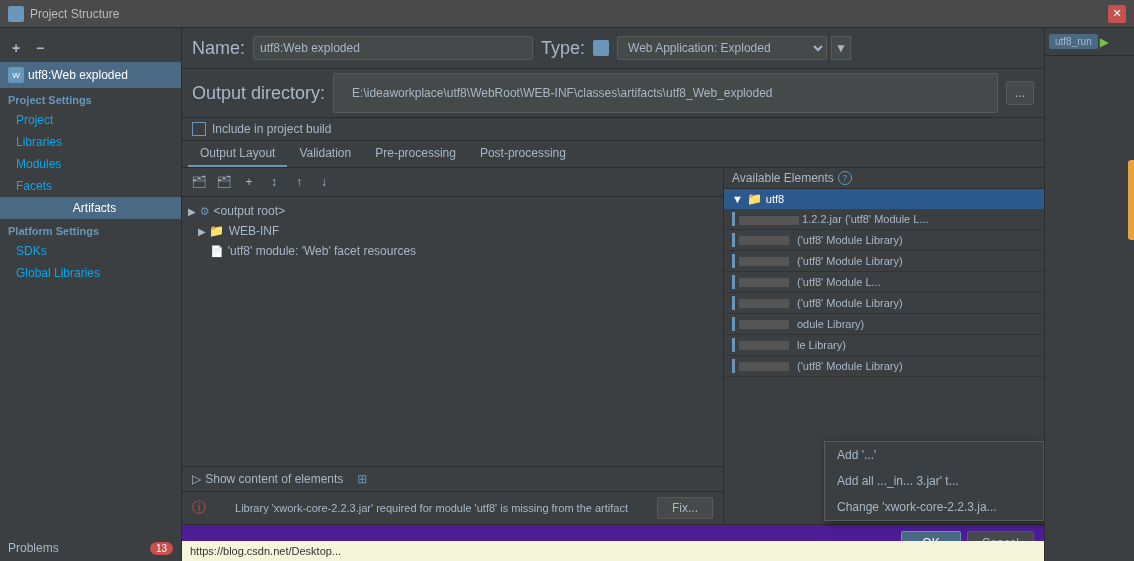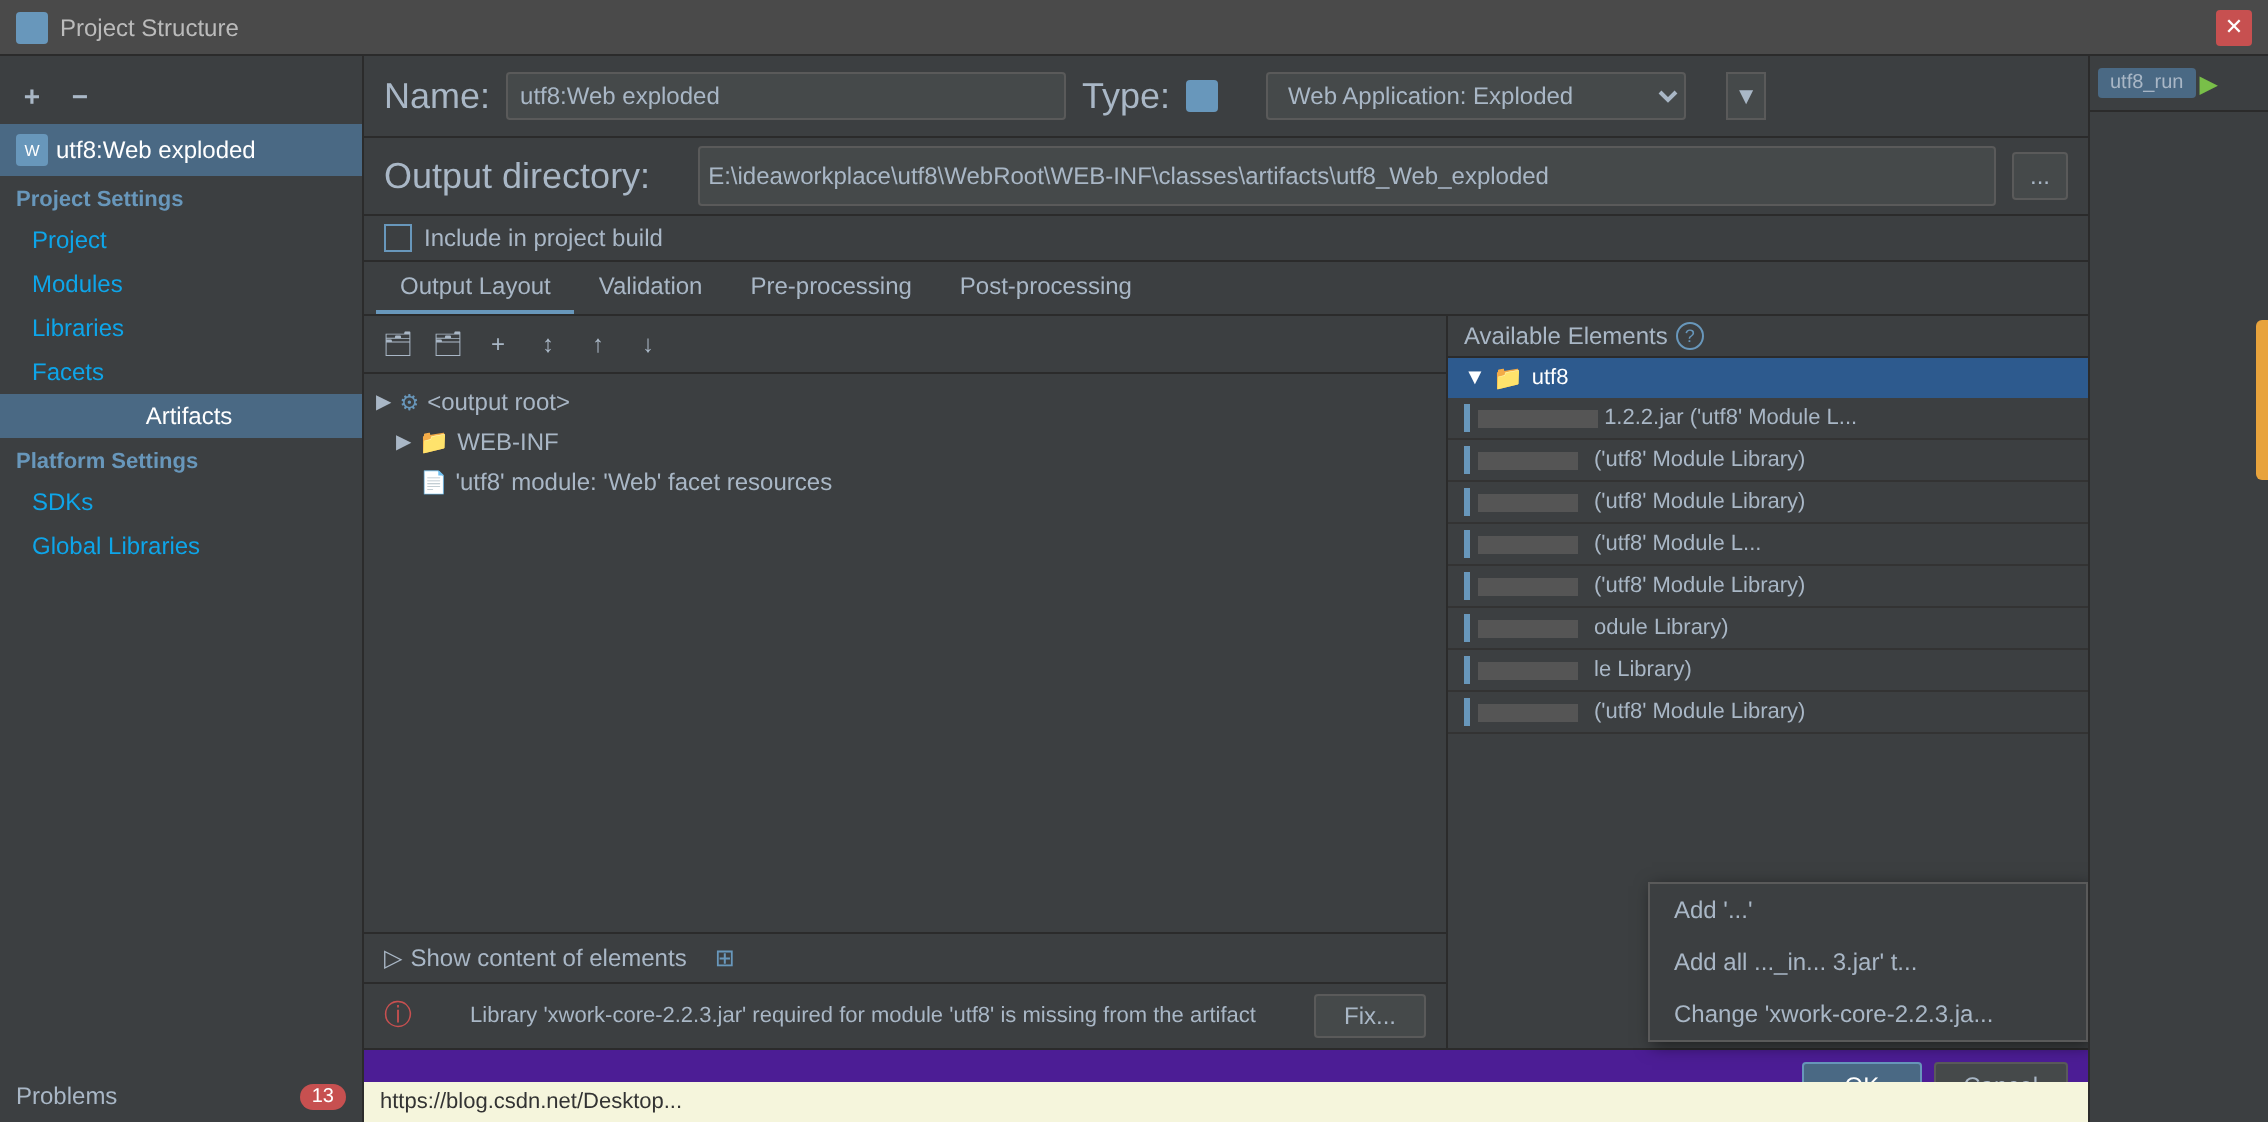--- a/index.html
+++ b/index.html
@@ -137,21 +137,21 @@
       background: #45494a;
       border: 1px solid #5a5a5a;
       color: #a9b7c6;
       padding: 3px 6px;
       font-size: 12px;
       height: 24px;
       border-radius: 2px;
     }
     .name-input { width: 280px; }
     .type-dropdown-wrapper {
-      display: flex; align-items: center; gap: 20px;
+      display: flex; align-items: center; gap: 4px;
     }
     .type-icon { width: 16px; height: 16px; background: #6897bb; border-radius: 2px; margin-right: 4px; }
     .type-select {
       background: #45494a;
       border: 1px solid #5a5a5a;
       color: #a9b7c6;
       padding: 3px 6px;
       font-size: 12px;
       height: 24px;
       border-radius: 2px;
@@ -173,25 +173,24 @@
       align-items: center;
       padding: 4px 10px;
       gap: 8px;
       border-bottom: 1px solid #2b2b2b;
     }
     .output-input {
       flex: 1;
       background: #45494a;
       border: 1px solid #5a5a5a;
       color: #a9b7c6;
-      padding: 3px 4px;
-      font-size: 12px;
-      height: 30px;
-      border-radius: 2px;
-      margin-left: 16px;
+      padding: 3px 18px;
+      font-size: 12px;
+      height: 40px;
+      border-radius: 2px;
     }
     .browse-btn {
       background: #45494a;
       border: 1px solid #5a5a5a;
       color: #a9b7c6;
       height: 24px;
       width: 28px;
       cursor: pointer;
       display: flex; align-items: center; justify-content: center;
       border-radius: 2px;
@@ -501,22 +500,22 @@
       <div class="toolbar-btn minus">−</div>
     </div>
 
     <div class="sidebar-artifact-item">
       <div class="artifact-icon">W</div>
       <span>utf8:Web exploded</span>
     </div>
 
     <div class="section-header">Project Settings</div>
     <div class="sidebar-item">Project</div>
+    <div class="sidebar-item">Libraries</div>
     <div class="sidebar-item">Modules</div>
-    <div class="sidebar-item">Libraries</div>
     <div class="sidebar-item">Facets</div>
     <div class="sidebar-item active">Artifacts</div>
 
     <div class="section-header">Platform Settings</div>
     <div class="sidebar-item">SDKs</div>
     <div class="sidebar-item">Global Libraries</div>
 
     <div class="sidebar-problems">
       <span>Problems</span>
       <span class="problems-badge">13</span>

